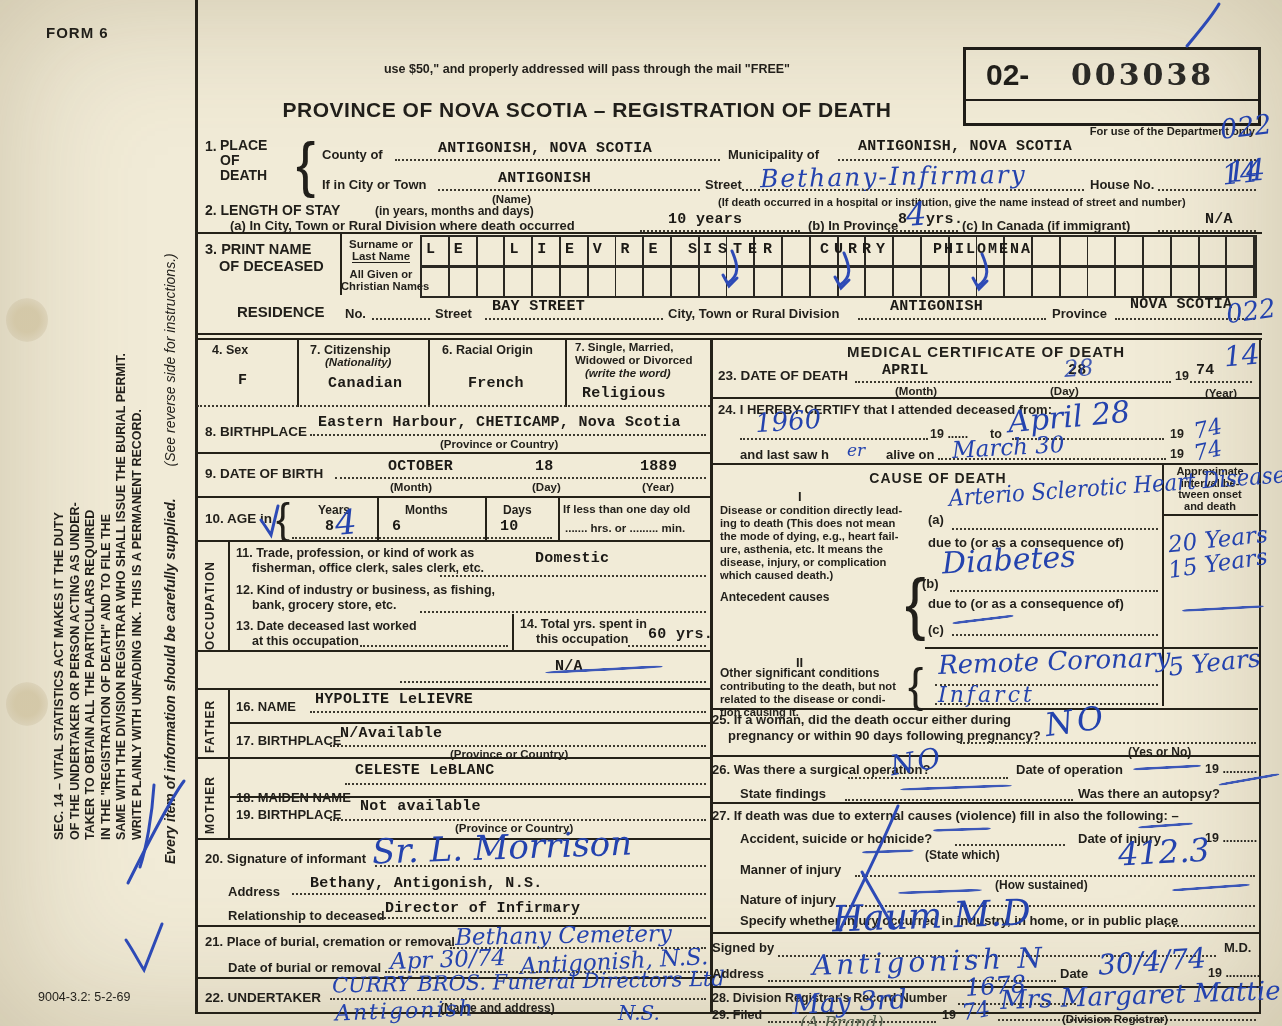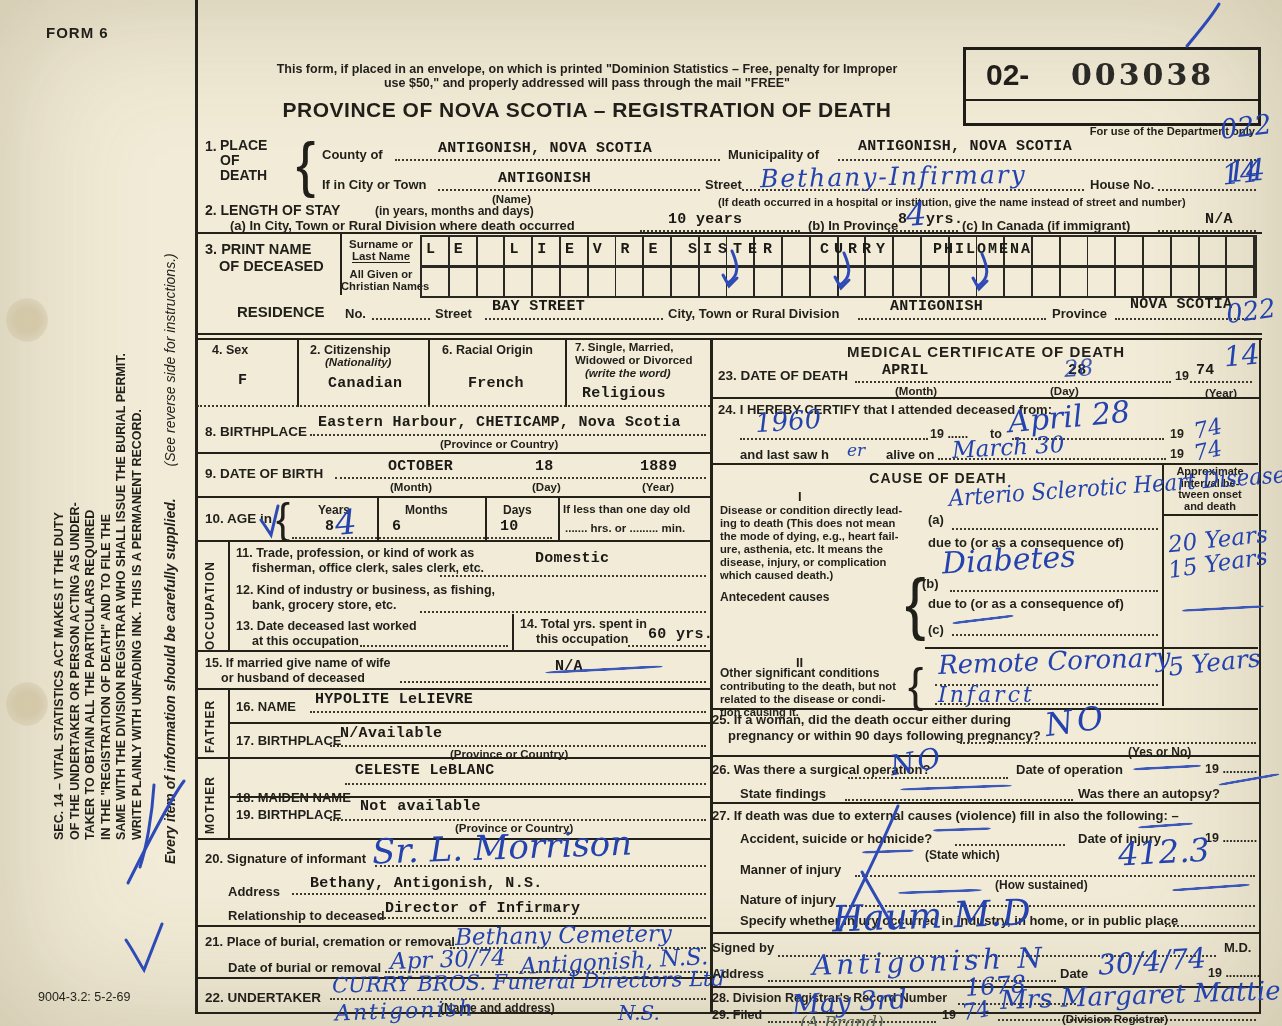--- a/index.html
+++ b/index.html
@@ -64,21 +64,20 @@
 
   <div class="a vl" style="left:195px;top:0;height:1014px;width:3px"></div>
   <div class="a hl" style="left:195px;top:232px;width:1067px"></div>
   <div class="a hl" style="left:195px;top:333px;width:1067px"></div>
   <div class="a hl" style="left:195px;top:338px;width:1067px"></div>
   <div class="a vl" style="left:710px;top:338px;height:676px;width:3px"></div>
   <div class="a vl" style="left:1259px;top:338px;height:676px;width:2px"></div>
   <div class="a hl" style="left:195px;top:1012px;width:1066px"></div>
 
   <div class="a b f125" style="left:272px;top:62px;width:630px;text-align:center;white-space:normal">
-    <div>This form, if placed in an envelope, on which is printed "Dominion Statistics – Free, penalty for Improper</div>
     <div>use $50," and properly addressed will pass through the mail "FREE"</div>
   </div>
   <div class="a b f21" style="left:272px;top:98px;width:630px;text-align:center;letter-spacing:.5px">PROVINCE OF NOVA SCOTIA – REGISTRATION OF DEATH</div>
 
   <div class="a" style="left:963px;top:47px;width:292px;height:73px;border:3px solid #1f1d18">
     <div style="position:absolute;left:0;top:49px;width:100%;height:2px;background:#1f1d18"></div>
     <span class="a b" style="left:20px;top:8px;font-size:30px">02-</span>
     <span class="a" style="left:105px;top:7px;font-family:'DejaVu Serif',serif;font-weight:700;font-size:30px;letter-spacing:3px;color:#2b2a26">003038</span>
   </div>
   <svg class="mark a" style="left:1183px;top:2px" width="40" height="46" viewBox="0 0 40 46">
@@ -175,21 +174,21 @@
   <span class="a tw" style="left:1130px;top:296px">NOVA SCOTIA</span>
   <div class="a dot" style="left:1115px;top:318px;width:140px"></div>
   <div class="a hw" style="left:1226px;top:298px;font-size:26px;transform:rotate(-8deg)">022</div>
 
   <div class="a vl" style="left:297px;top:338px;height:69px"></div>
   <div class="a vl" style="left:428px;top:338px;height:69px"></div>
   <div class="a vl" style="left:565px;top:338px;height:69px"></div>
   <div class="a dot" style="left:197px;top:405px;width:513px"></div>
   <span class="a b f125" style="left:212px;top:343px">4. Sex</span>
   <span class="a tw f16" style="left:238px;top:372px">F</span>
-  <span class="a b f125" style="left:310px;top:343px">2. Citizenship</span>
+  <span class="a b f125" style="left:310px;top:343px">7. Citizenship</span>
   <span class="a b f115 itn" style="left:325px;top:356px">(Nationality)</span>
   <span class="a tw f16" style="left:328px;top:375px">Canadian</span>
   <span class="a b f125" style="left:442px;top:343px">6. Racial Origin</span>
   <span class="a tw f16" style="left:468px;top:375px">French</span>
   <div class="a b f115" style="left:575px;top:341px;line-height:13px">
     <div>7. Single, Married,</div>
     <div>Widowed or Divorced</div>
     <div class="itn" style="margin-left:10px">(write the word)</div>
   </div>
   <span class="a tw f16" style="left:582px;top:385px">Religious</span>
@@ -250,24 +249,20 @@
   <div class="a dot" style="left:360px;top:645px;width:148px"></div>
   <div class="a vl" style="left:512px;top:614px;height:36px;width:1.5px"></div>
   <div class="a b f125" style="left:520px;top:617px;line-height:15px">
     <div>14. Total yrs. spent in</div>
     <div style="margin-left:16px">this occupation</div>
   </div>
   <span class="a tw f16" style="left:648px;top:626px">60 yrs.</span>
   <div class="a dot" style="left:628px;top:645px;width:78px"></div>
   <div class="a hl" style="left:197px;top:650px;width:513px;height:1.5px"></div>
 
-  <div class="a b f125" style="left:205px;top:656px;line-height:15px">
-    <div>15. If married give name of wife</div>
-    <div style="margin-left:16px">or husband of deceased</div>
-  </div>
   <span class="a tw" style="left:555px;top:658px">N/A</span>
   <div class="ink" style="left:545px;top:668px;width:118px;transform:rotate(-3deg)"></div>
   <div class="a dot" style="left:400px;top:681px;width:306px"></div>
   <div class="a hl" style="left:197px;top:688px;width:513px;height:1.5px"></div>
 
   <div class="a rot b f12" style="left:203px;top:753px;width:62px;letter-spacing:1px">FATHER</div>
   <div class="a vl" style="left:228px;top:688px;height:69px;width:1.5px"></div>
   <span class="a b f13" style="left:236px;top:699px">16. NAME</span>
   <span class="a tw" style="left:315px;top:691px">HYPOLITE LeLIEVRE</span>
   <div class="a dot" style="left:310px;top:711px;width:396px"></div>

